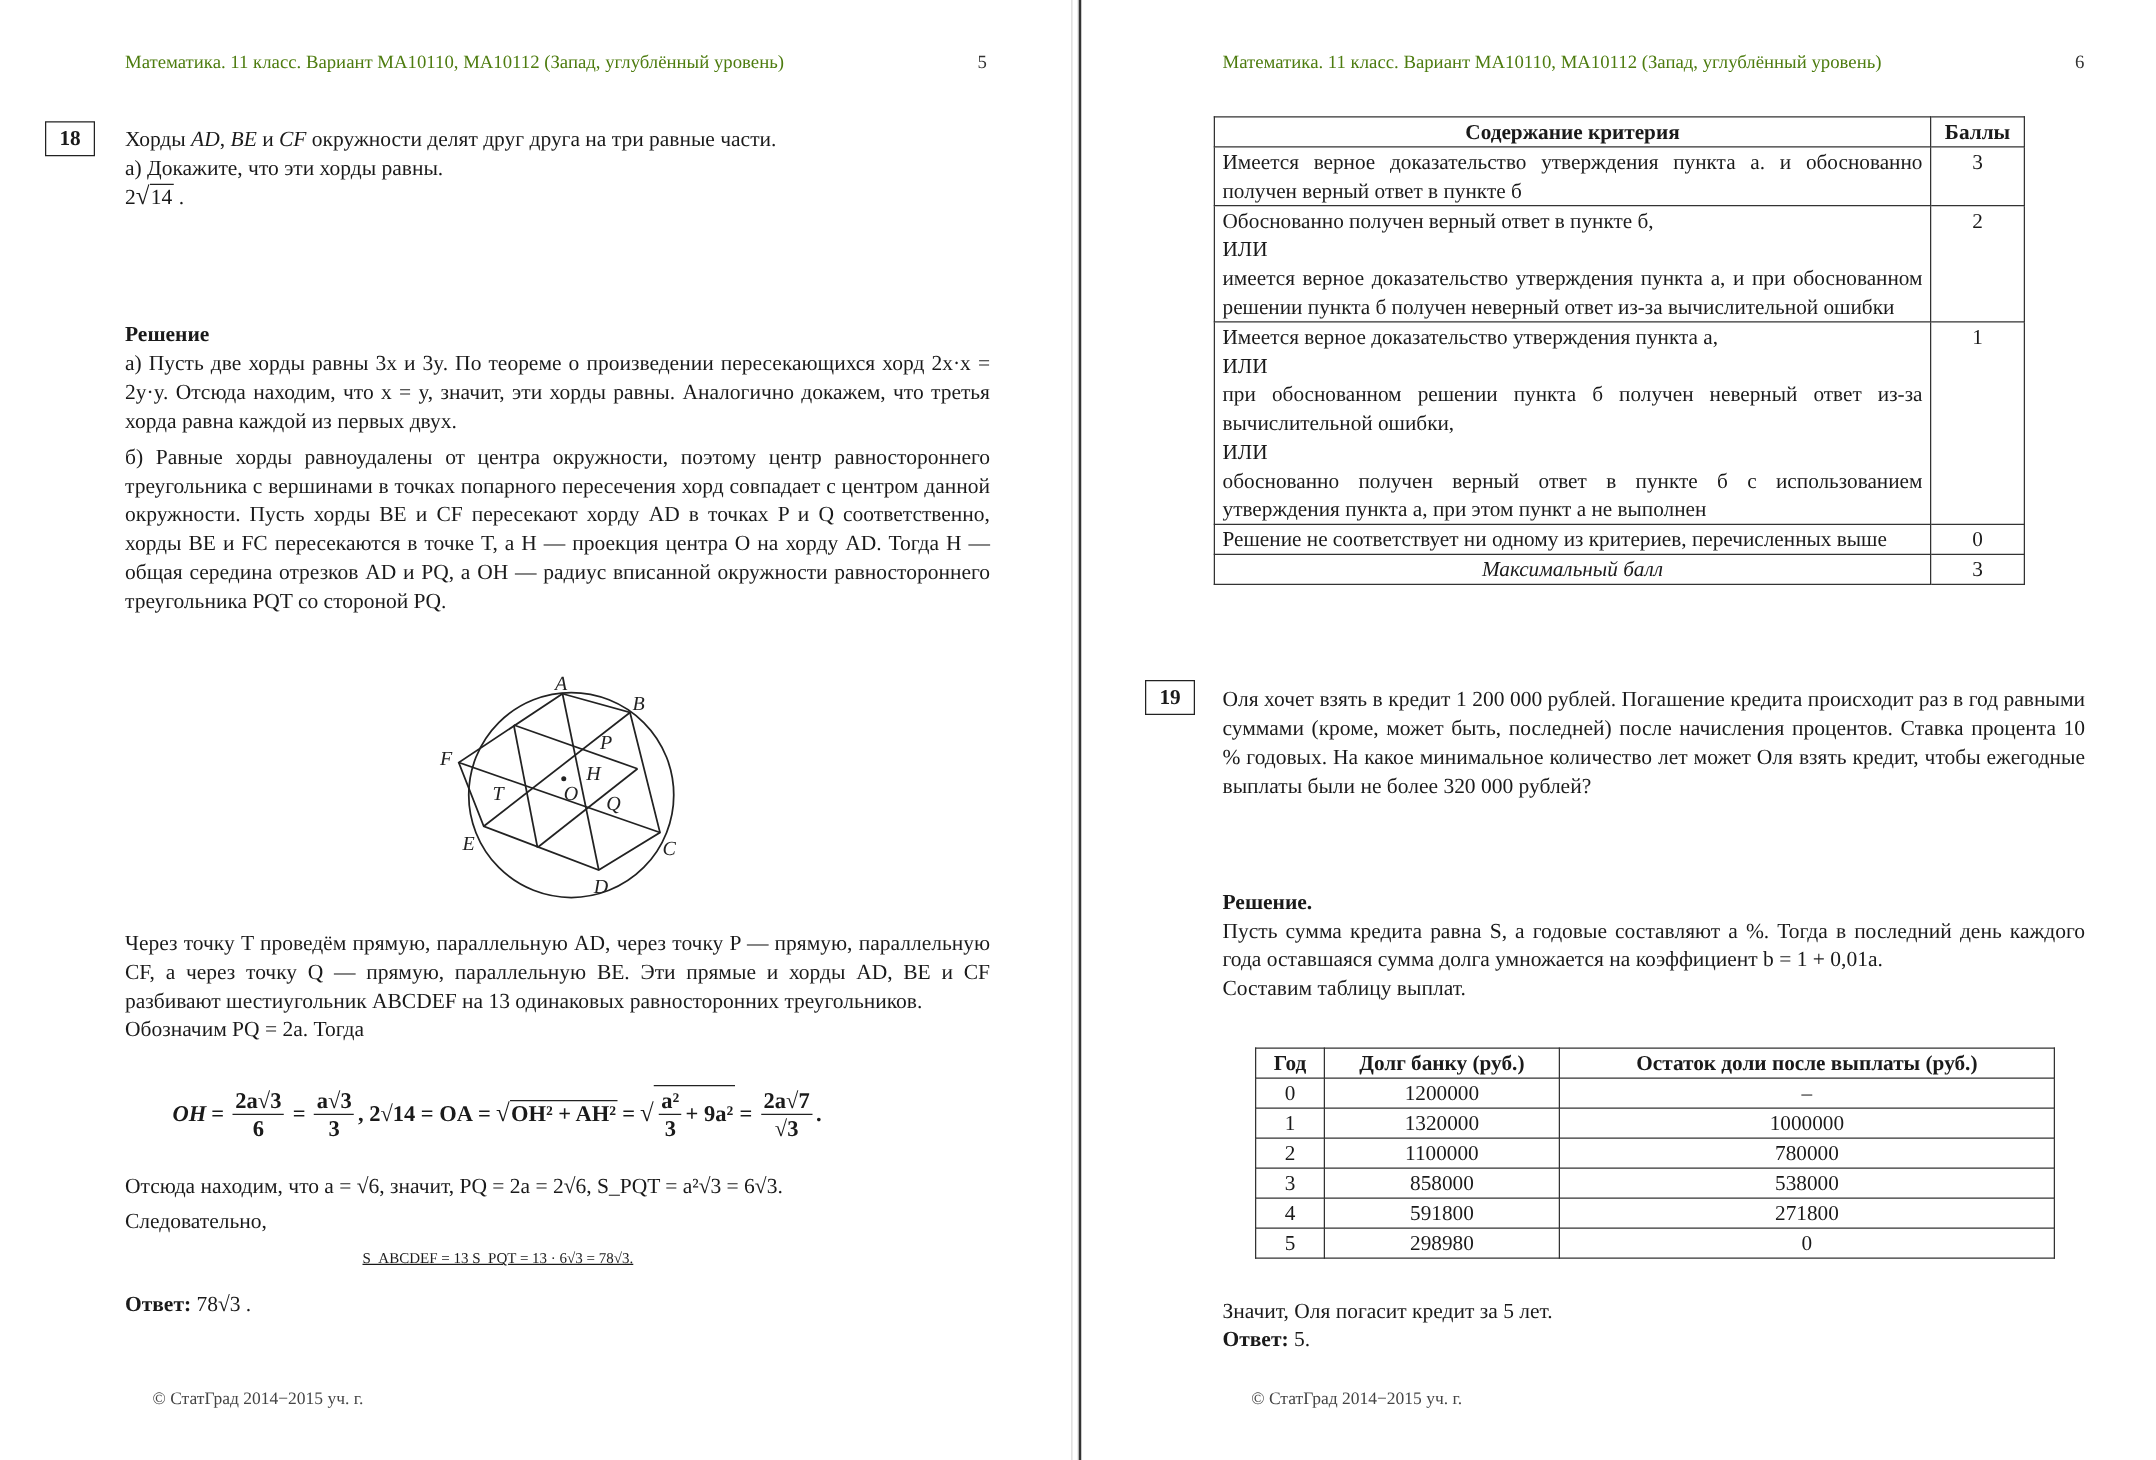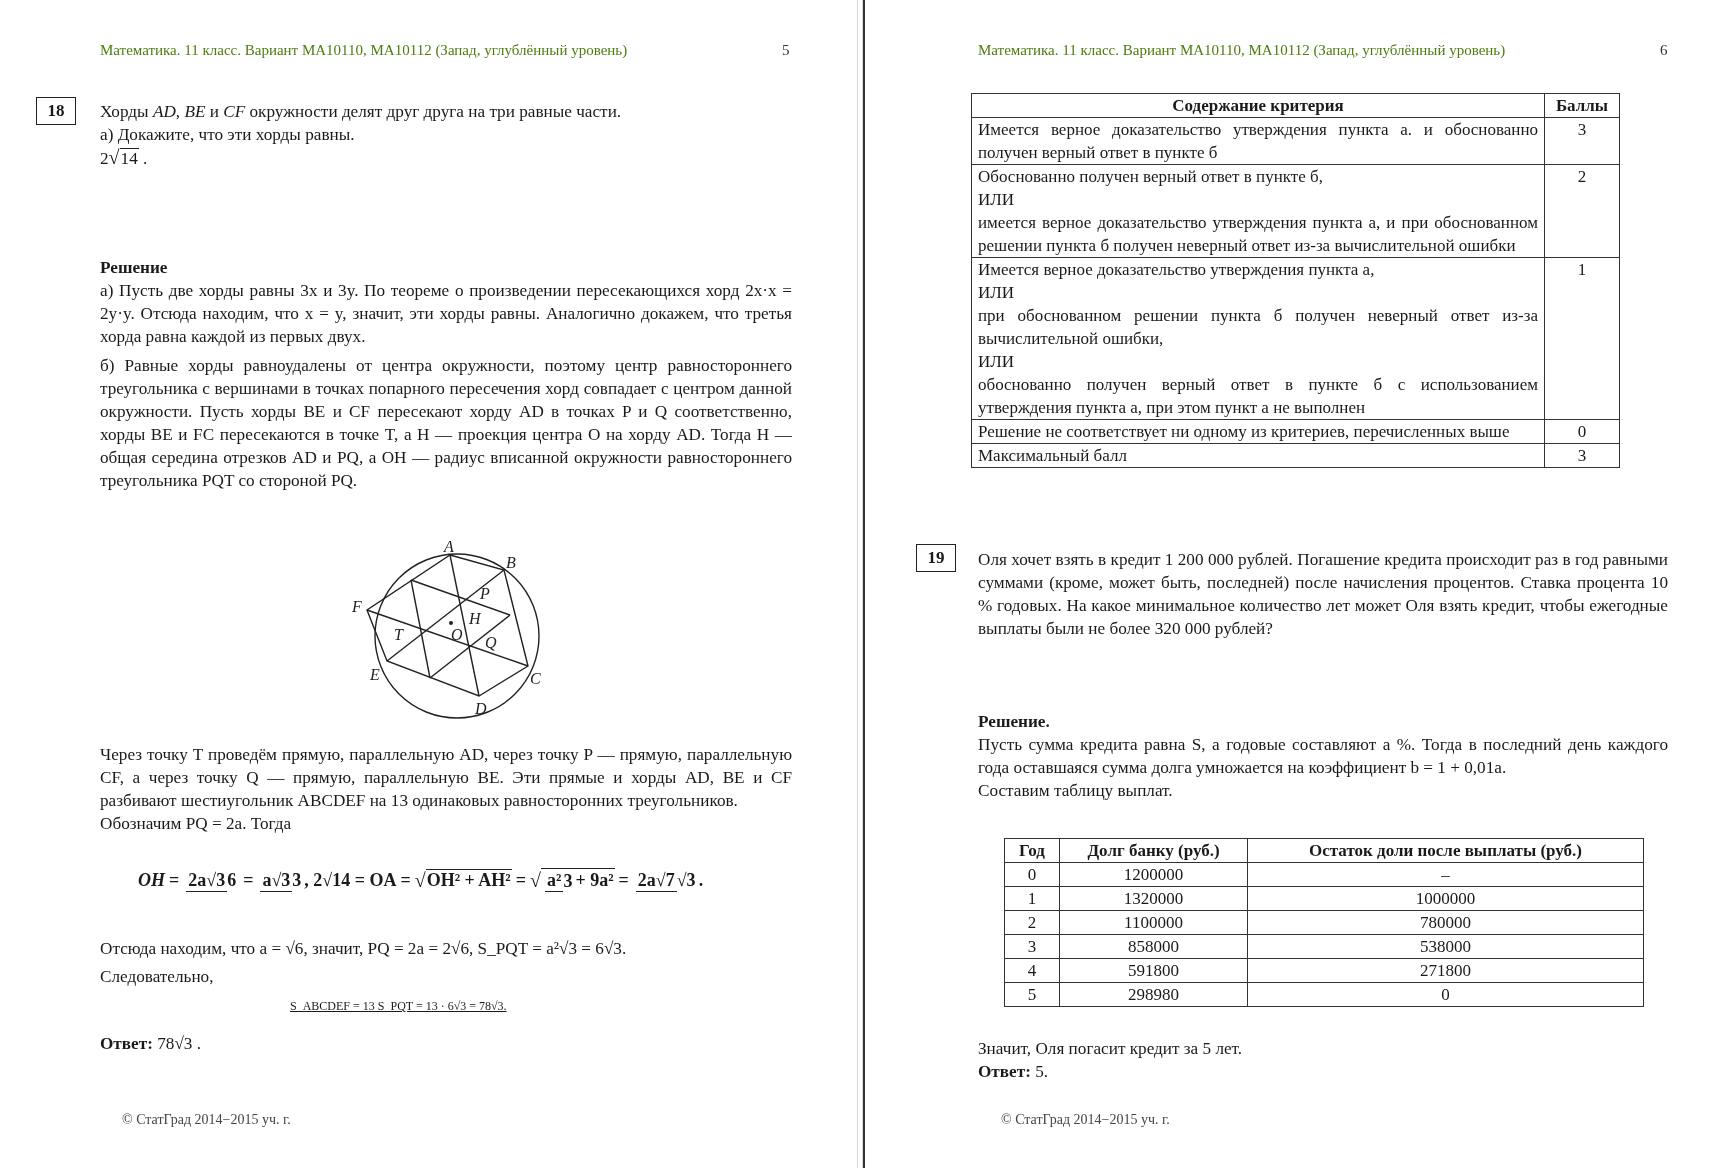--- a/index.html
+++ b/index.html
@@ -29,21 +29,21 @@
     table.crit td, table.crit th { border: 1.3px solid #333; padding: 0 6px; vertical-align: top; }
     table.crit th { font-weight: bold; padding: 0 4px; }
     table.crit td.pts { text-align: center; width: 62px; }
     table.crit td.desc { text-align: justify; width: 560px; }
 
     table.pay { position: absolute; border-collapse: collapse; font-size: 17px; line-height: 23px; }
     table.pay td, table.pay th { border: 1.3px solid #333; text-align: center; padding: 0 6px; }
     table.pay th { font-weight: bold; }
 
     .formula { position: absolute; font-size: 18px; white-space: nowrap; display: flex; align-items: center; }
-    .frac { display: inline-flex; align-items: center; vertical-align: middle; margin: 0 3px; }
+    .frac { display: inline-flex; flex-direction: column; align-items: center; vertical-align: middle; margin: 0 3px; }
     .frac .num { border-bottom: 1px solid #222; padding: 0 2px; line-height: 22px; }
     .frac .den { line-height: 22px; }
     .sqrt { border-top: 1px solid #222; padding: 0 1px; }
     .rad { font-size: 20px; }
     .op { margin: 0 4px; }
   </style>
 </head>
 <body>
 
 <div class="divider-gray"></div>
@@ -175,21 +175,21 @@
           </td>
           <td class="pts">1</td>
         </tr>
         <tr>
           <td class="desc">
             <div>Решение не соответствует ни одному из критериев, перечисленных выше</div>
           </td>
           <td class="pts">0</td>
         </tr>
         <tr>
-          <td class="desc" style="text-align: left; ">Максимальный балл</td>
+          <td class="desc" style="text-align: center; font-style: italic;">Максимальный балл</td>
           <td class="pts">3</td>
         </tr>
       </tbody>
   </table>
 
   <div class="probnum" style="left:50px; top:544px;">19</div>
   <div class="text" style="left:112px; top:548px; width:690px;">Оля хочет взять в кредит 1 200 000 рублей. Погашение кредита происходит раз в год равными суммами (кроме, может быть, последней) после начисления процентов. Ставка процента 10 % годовых. На какое минимальное количество лет может Оля взять кредит, чтобы ежегодные выплаты были не более 320 000 рублей?</div>
 
   <div class="text" style="left:112px; top:710px; width:690px;">
     <div class="b">Решение.</div>

